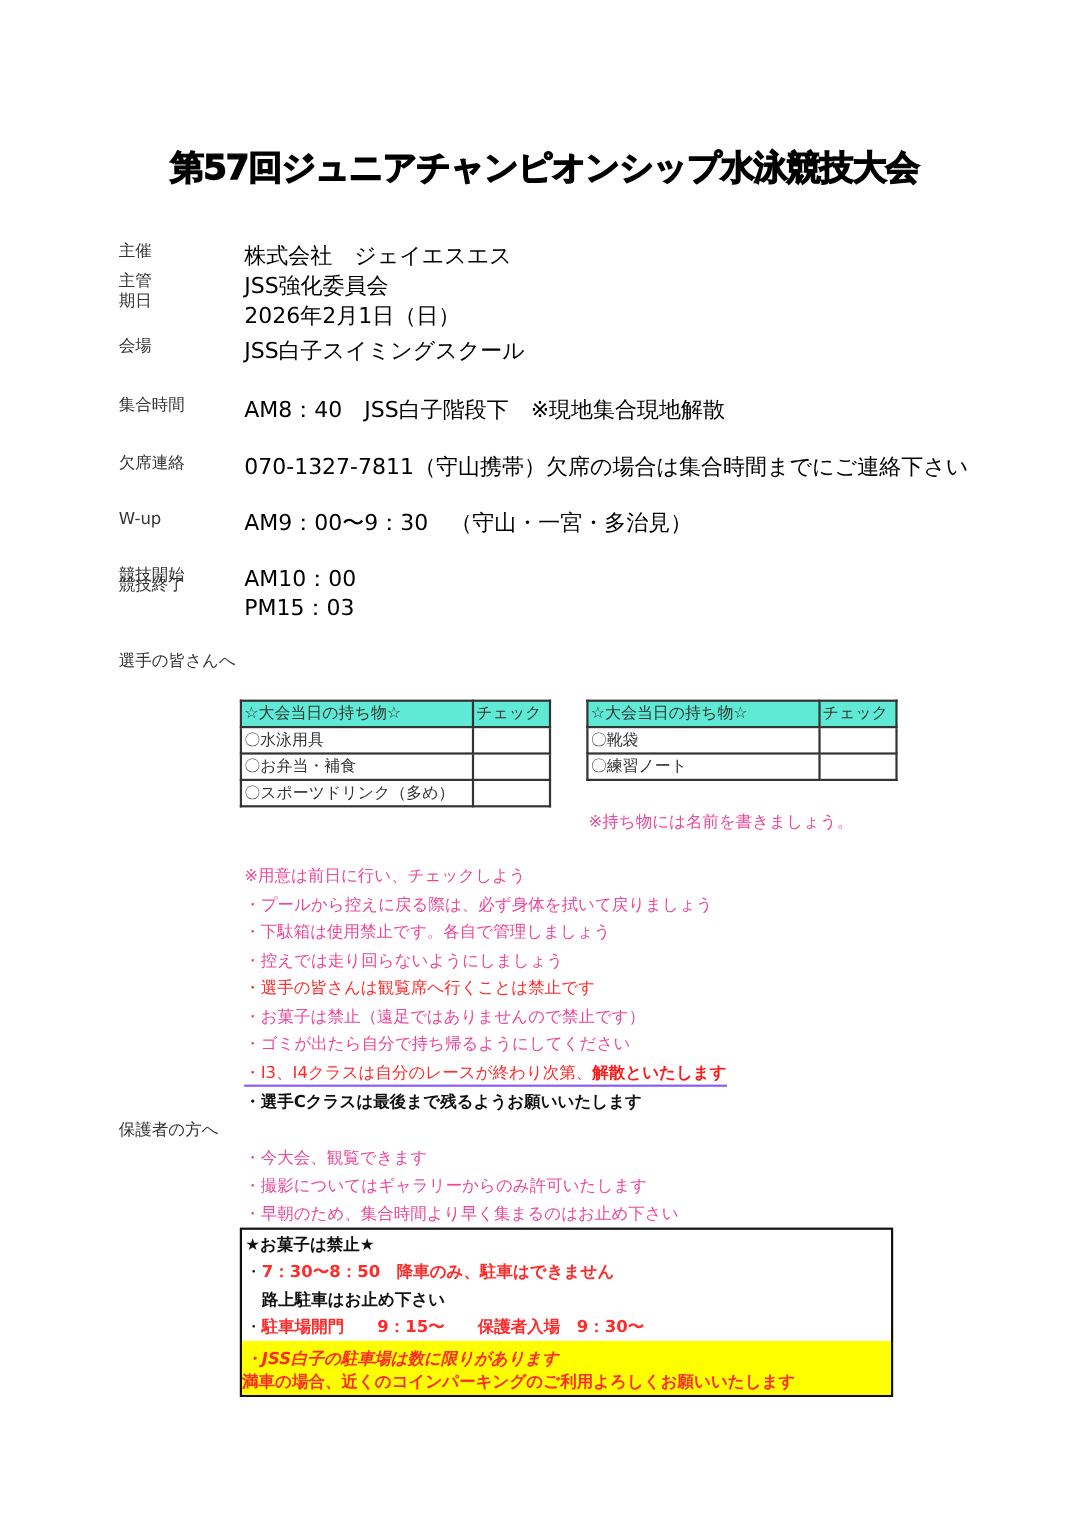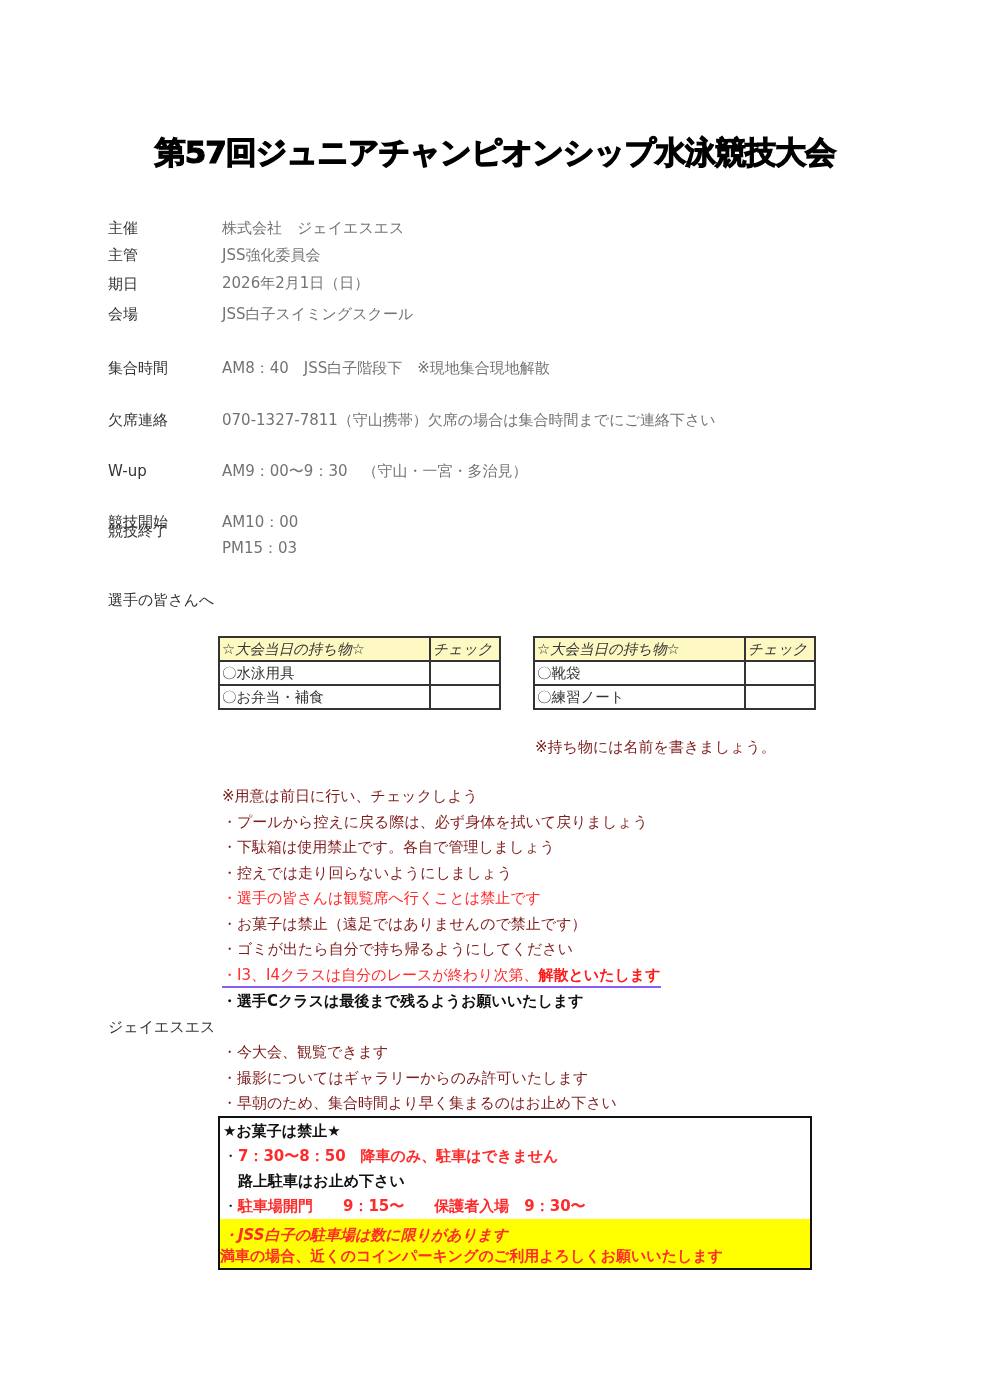--- a/index.html
+++ b/index.html
@@ -2,44 +2,44 @@
 <html><head>
 <meta charset="utf-8">
 <style>
   html, body { margin:0; padding:0; background:#ffffff; }
   body { width:990px; height:1400px; position:relative; overflow:hidden;
          font-family:"DejaVu Sans", "Liberation Sans", sans-serif; color:#222; }
   .abs { position:absolute; white-space:nowrap; }
   .title { left:0; width:990px; top:132px; text-align:center; font-size:31px; font-weight:900;
            letter-spacing:-1px; color:#000; -webkit-text-stroke:1.2px #000; }
   .lbl { left:108px; font-size:15px; color:#333; }
-  .val { left:222px; font-size:15px; color:#737373; }
+  .val { left:222px; font-size:20px; color:#000000; }
   table.items { position:absolute; border-collapse:collapse; font-size:14.5px; color:#333; }
   table.items td { border:2px solid #333; height:20px; padding:1px 2px; line-height:20px; white-space:nowrap; }
-  table.items tr.hdr td { background:#fef9c3;font-style:italic; }
-  .note { font-size:15px; color:#7f1d1d; }
+  table.items tr.hdr td { background:#5eead4; }
+  .note { font-size:15px; color:#ec4899; }
   .red { color:#ff2a2a; }
   .bold { font-weight:bold; color:#111; }
   .redbold { color:#ff1a1a; font-weight:bold; }
   .uline { border-bottom:2px solid #8b5cf6; padding-bottom:1px; }
   .parking { position:absolute; left:218px; top:1116px; width:594px; height:154px;
              border:2.5px solid #111; box-sizing:border-box; }
   .parking .row { position:absolute; left:3px; font-size:15px; font-weight:bold; white-space:nowrap; }
   .parking .yellow { position:absolute; left:0; right:0; top:101px; bottom:0; background:#ffff00; }
 </style>
 </head>
 <body>
 
 <div class="abs title">第57回ジュニアチャンピオンシップ水泳競技大会</div>
 
 <div class="abs lbl" style="top:219px">主催</div>
 <div class="abs val" style="top:219px">株式会社　ジェイエスエス</div>
 <div class="abs lbl" style="top:246px">主管</div>
 <div class="abs val" style="top:246px">JSS強化委員会</div>
-<div class="abs lbl" style="top:275px">期日</div>
+<div class="abs lbl" style="top:264px">期日</div>
 <div class="abs val" style="top:274px">2026年2月1日（日）</div>
 <div class="abs lbl" style="top:305px">会場</div>
 <div class="abs val" style="top:305px">JSS白子スイミングスクール</div>
 <div class="abs lbl" style="top:359px">集合時間</div>
 <div class="abs val" style="top:359px">AM8：40　JSS白子階段下　※現地集合現地解散</div>
 <div class="abs lbl" style="top:411px">欠席連絡</div>
 <div class="abs val" style="top:411px">070-1327-7811（守山携帯）欠席の場合は集合時間までにご連絡下さい</div>
 <div class="abs lbl" style="top:462px">W-up</div>
 <div class="abs val" style="top:462px">AM9：00〜9：30　（守山・一宮・多治見）</div>
 <div class="abs lbl" style="top:513px">競技開始</div>
@@ -54,20 +54,24 @@
       <tr class="hdr">
     <td style="width:205px">☆大会当日の持ち物☆</td>
     <td>チェック</td>
   </tr>
   <tr>
     <td>〇水泳用具</td>
     <td></td>
   </tr>
   <tr>
     <td>〇お弁当・補食</td>
+    <td></td>
+  </tr>
+  <tr>
+    <td>〇スポーツドリンク（多め）</td>
     <td></td>
   </tr>
 </tbody>
   </table>
 
 <table class="items" style="left:533px; top:636px; width:283px;">
   <tbody>
       <tr class="hdr">
     <td style="width:205px">☆大会当日の持ち物☆</td>
     <td>チェック</td>
@@ -87,21 +91,21 @@
 <div class="abs note" style="left:222px; top:787px;">※用意は前日に行い、チェックしよう</div>
 <div class="abs note" style="left:222px; top:813px;">・プールから控えに戻る際は、必ず身体を拭いて戻りましょう</div>
 <div class="abs note" style="left:222px; top:838px;">・下駄箱は使用禁止です。各自で管理しましょう</div>
 <div class="abs note" style="left:222px; top:864px;">・控えでは走り回らないようにしましょう</div>
 <div class="abs note red" style="left:222px; top:889px;">・選手の皆さんは観覧席へ行くことは禁止です</div>
 <div class="abs note" style="left:222px; top:915px;">・お菓子は禁止（遠足ではありませんので禁止です）</div>
 <div class="abs note" style="left:222px; top:940px;">・ゴミが出たら自分で持ち帰るようにしてください</div>
 <div class="abs note red uline" style="left:222px; top:966px;"><span>・I3、I4クラスは自分のレースが終わり次第、</span><span class="redbold">解散といたします</span></div>
 <div class="abs note bold" style="left:222px; top:992px;">・選手Cクラスは最後まで残るようお願いいたします</div>
 
-<div class="abs lbl" style="top:1018px">ジェイエスエス</div>
+<div class="abs lbl" style="top:1018px">保護者の方へ</div>
 <div class="abs note" style="left:222px; top:1043px;">・今大会、観覧できます</div>
 <div class="abs note" style="left:222px; top:1069px;">・撮影についてはギャラリーからのみ許可いたします</div>
 <div class="abs note" style="left:222px; top:1094px;">・早朝のため、集合時間より早く集まるのはお止め下さい</div>
 
 <div class="parking">
   <div class="yellow"></div>
   <div class="row" style="top:4px; color:#111;">★お菓子は禁止★</div>
   <div class="row" style="top:29px;"><span style="color:#111;font-weight:normal">・</span><span class="red">7：30〜8：50　降車のみ、駐車はできません</span></div>
   <div class="row" style="top:54px; color:#111;">　路上駐車はお止め下さい</div>
   <div class="row" style="top:79px;"><span style="color:#111;font-weight:normal">・</span><span class="red">駐車場開門　　9：15〜　　保護者入場　9：30〜</span></div>

